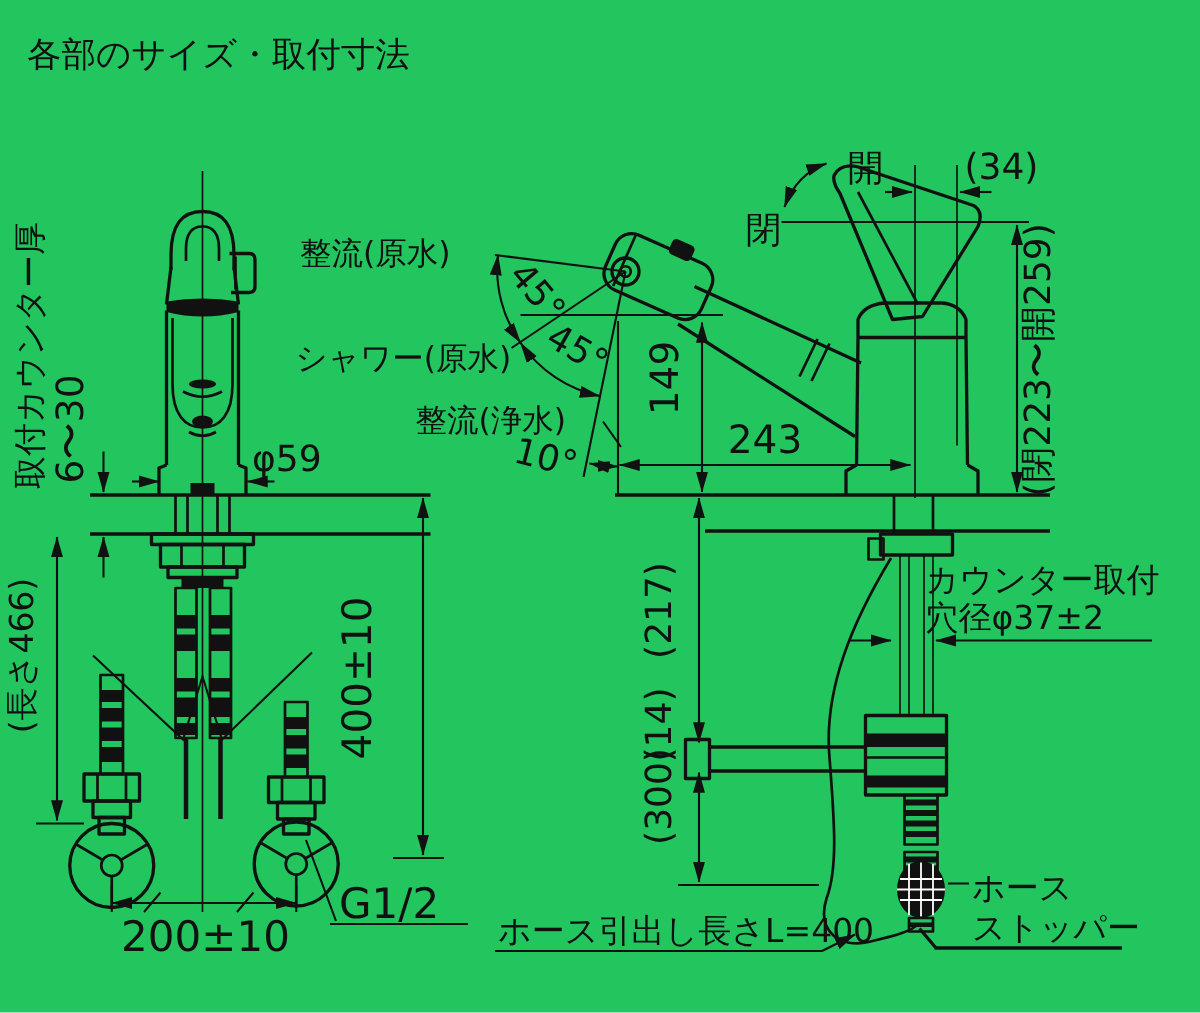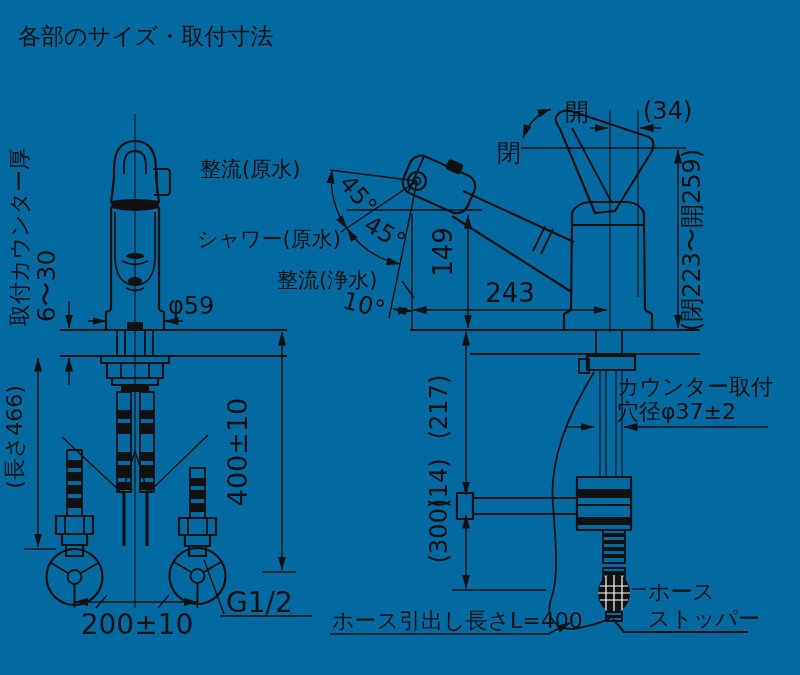--- a/index.html
+++ b/index.html
@@ -1,16 +1,16 @@
 <!DOCTYPE html>
 <html><head>
 <meta charset="utf-8">
 <style>
   html, body { margin: 0; padding: 0; background: #ffffff; }
-  .stage { width: 800px; height: 675px; position: relative; background: #0369a1; }
+  .stage { width: 800px; height: 675px; position: relative; background: #22c55e; }
   svg { display: block; }
   svg text {
     font-family: "DejaVu Sans", "Liberation Sans", sans-serif;
     fill: #111;
   }
   .obj  { stroke: #111; stroke-width: 2.2; fill: none; stroke-linejoin: round; }
   .obj2 { stroke: #111; stroke-width: 1.8; fill: none; stroke-linejoin: round; }
   .dim  { stroke: #111; stroke-width: 1.4; fill: none; }
   .thin { stroke: #111; stroke-width: 1.1; fill: none; }
   .fillb{ fill: #111; stroke: none; }

